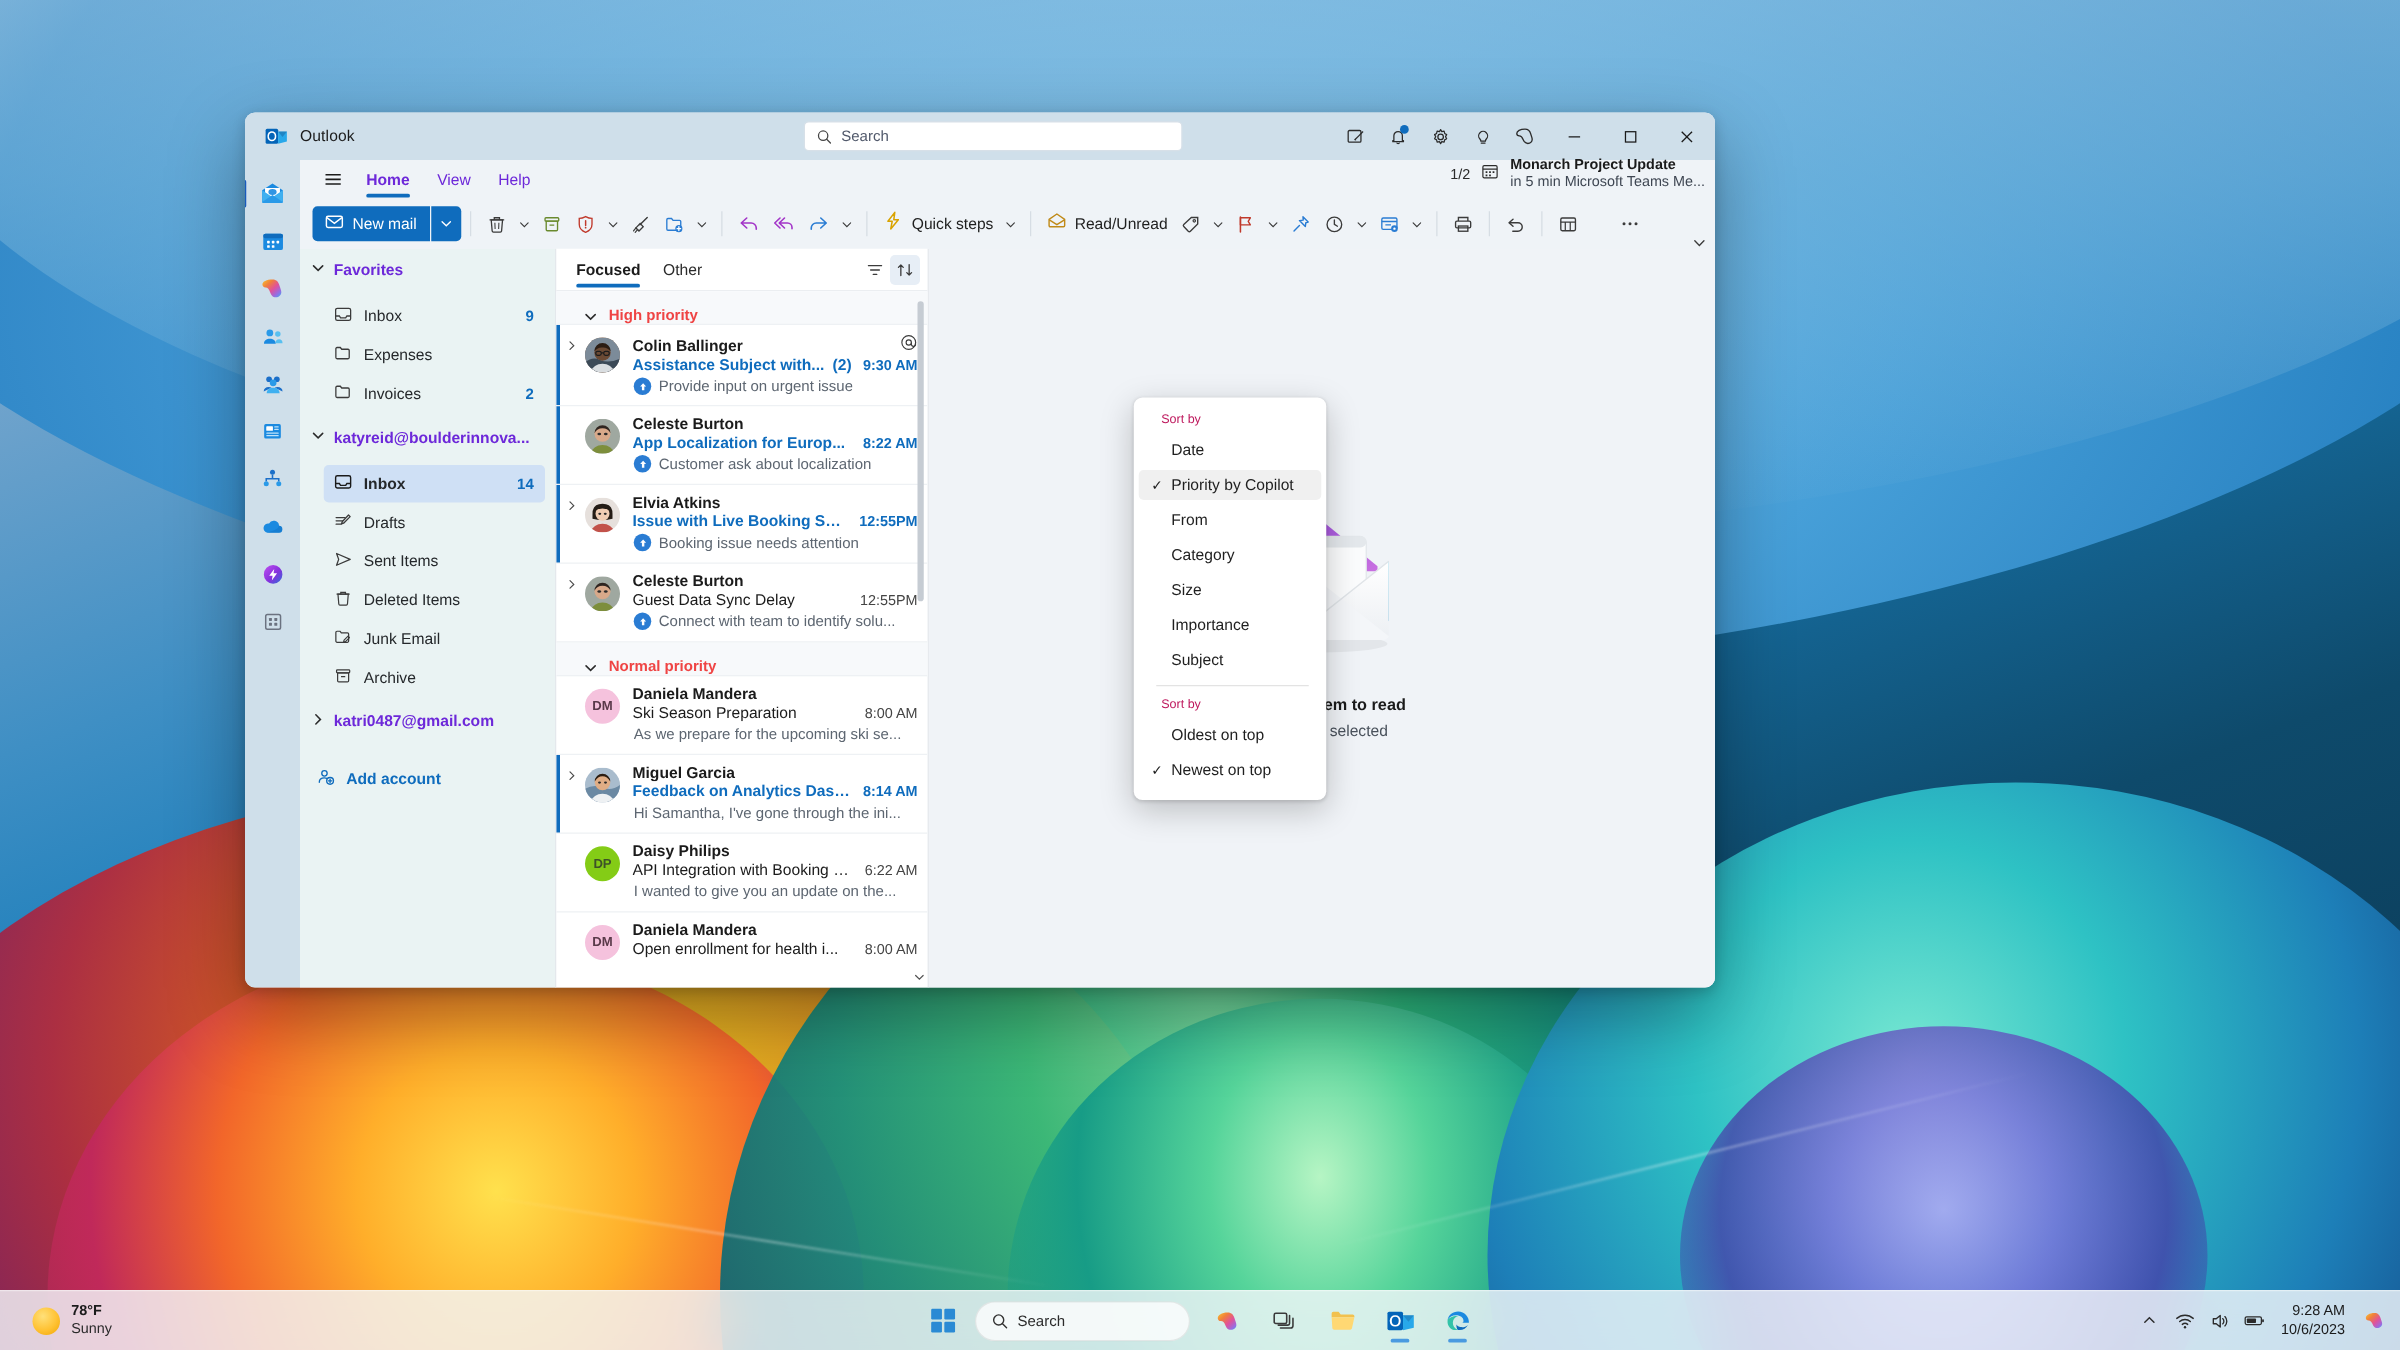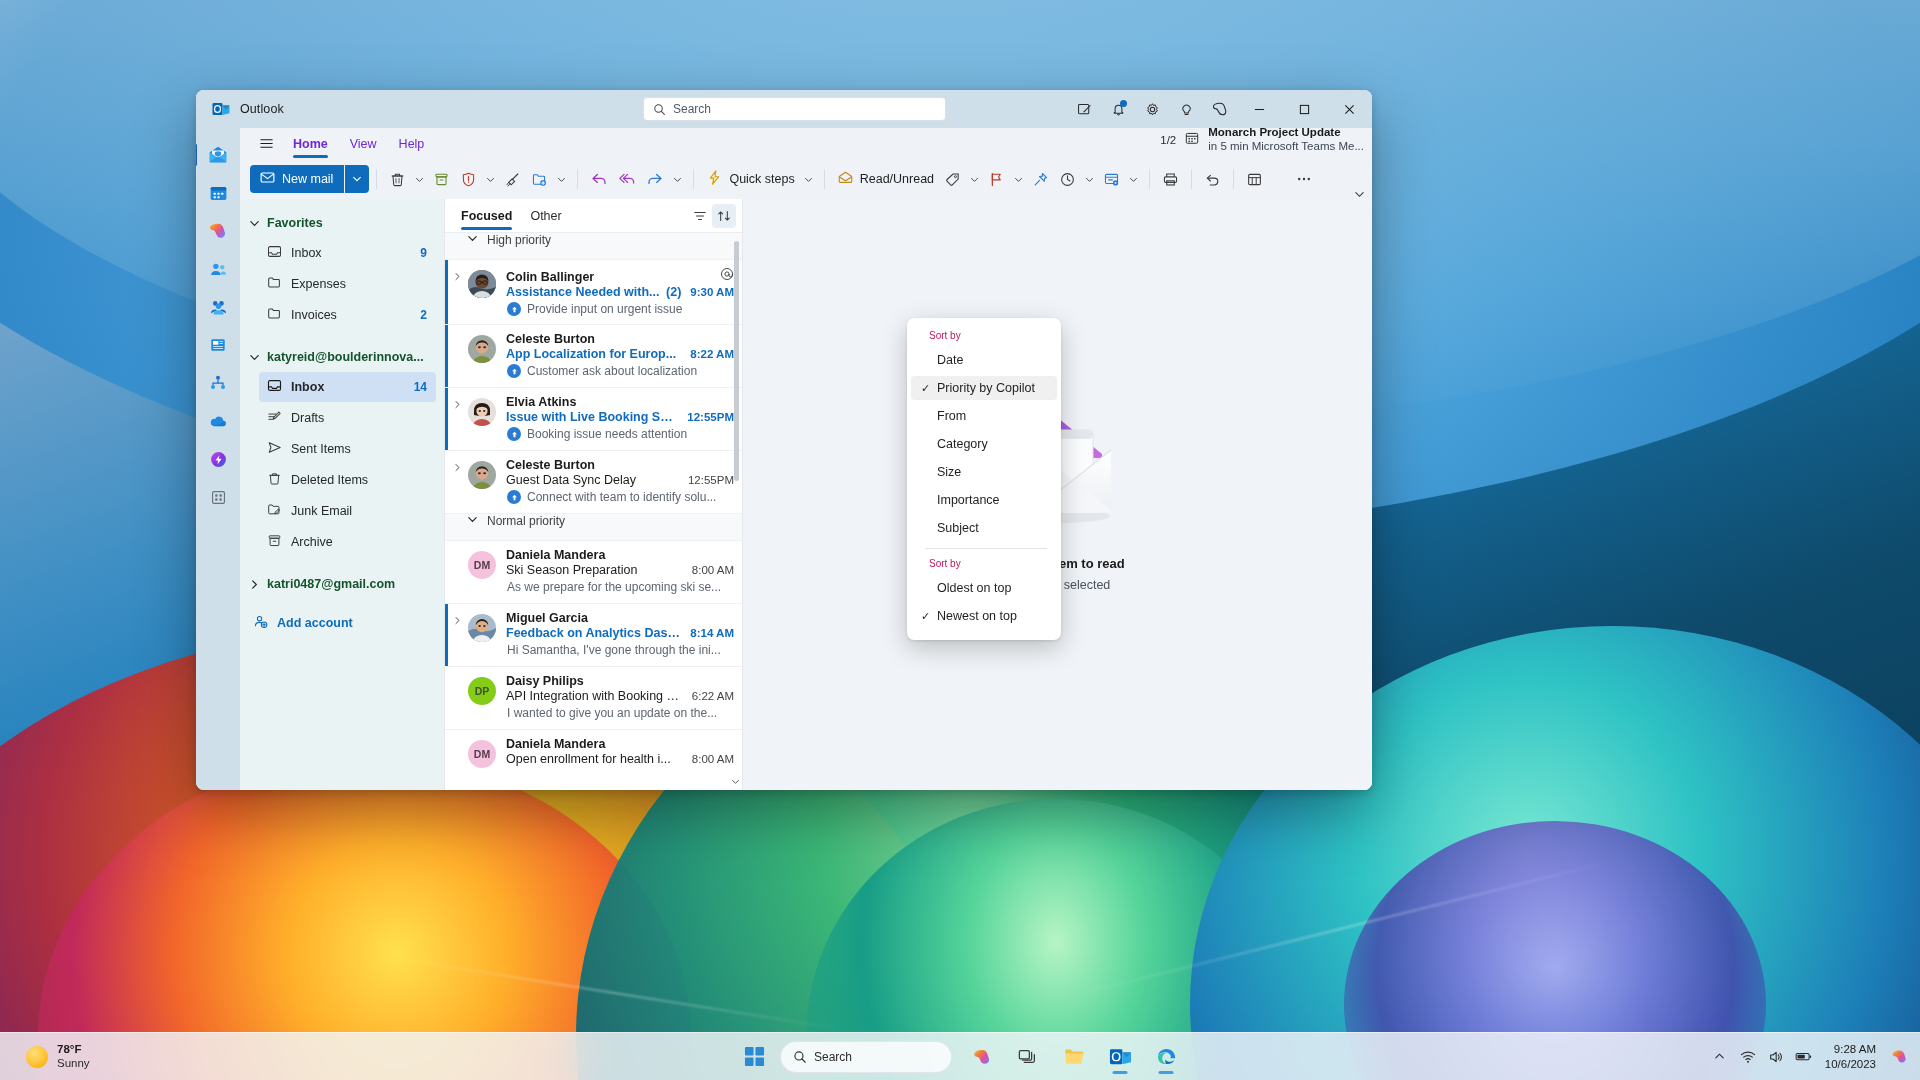--- a/index.html
+++ b/index.html
@@ -198,23 +198,23 @@
 
   
   #folderpane {
     width:204px; flex:0 0 204px;
     background:#eaf3f3;
     padding-top:10px;
     overflow:hidden;
     font-size:12.5px;
   }
   .fgroup-hdr {
-    display:flex; align-items:center; gap:7px;
+    display:flex; gap:7px;
     height:28px; padding-left:9px; cursor:pointer;
-    font-weight:700; color:#14532d; font-size:12.5px;
+    font-weight:700; color:#6d28d9; font-size:12.5px;
   }
   .frow {
     display:flex; align-items:center; gap:9px;
     height:30px; margin:1px 8px 1px 19px;
     padding-left:8px; border-radius:4px; cursor:pointer;
     color:#25282b;
   }
   .frow.sel { background:#cfe0f5; font-weight:700; }
   .frow .fname { flex:1; white-space:nowrap; overflow:hidden; text-overflow:ellipsis; }
   .frow .fcount { color:#0f6cbd; font-size:12px; font-weight:600; margin-right:9px; }
@@ -239,23 +239,23 @@
   }
   .mltab { font-size:12.5px; color:#2b2b2b; margin-right:18px; cursor:pointer; position:relative; height:34px; display:flex; align-items:center; }
   .mltab.sel { font-weight:700; color:#1b1b1b; }
   .mltab.sel::after { content:""; position:absolute; left:0; right:0; bottom:3px; height:2.5px; background:#0f6cbd; border-radius:2px; }
   .mlsp { flex:1; }
   .mlico { width:24px; height:24px; border-radius:4px; display:flex; align-items:center; justify-content:center; cursor:pointer; }
   .mlico.active { background:#e7eef6; }
 
   #mlscroll { flex:1; overflow:hidden; position:relative; }
   .grouphdr {
-    height:27px; display:flex; align-items:flex-start; gap:9px;
+    height:27px; display:flex; align-items:flex-end; gap:9px;
     padding-left:22px; background:#f7f9fb; cursor:pointer;
-    font-size:12px; font-weight:400; color:#404040;
+    font-size:12px; font-weight:700; color:#ef4444;
     border-bottom:1px solid #eef1f4;
   }
   .mitem {
     display:flex; padding:7px 8px 8px 4px; gap:3px;
     border-bottom:1px solid #eef1f4; cursor:pointer; position:relative;
     min-height:63px;
   }
   .mitem.unread::before {
     content:""; position:absolute; left:0; top:0; bottom:0; width:3px; background:#0f6cbd;
   }
@@ -1001,21 +1001,21 @@
                   <span class="m-from">Colin Ballinger</span>
                   <span class="m-at">
                     <svg width="14" height="14" viewBox="0 0 16 16">
                       <circle cx="8" cy="8" r="6.3" fill="none" stroke="#3b3b3b" stroke-width="1.05"></circle>
                       <circle cx="8" cy="8" r="2.4" fill="none" stroke="#3b3b3b" stroke-width="1.05"></circle>
                       <path d="M10.4 8 v1.6 a1.9 1.9 0 0 0 3.8 0 V8" fill="none" stroke="#3b3b3b" stroke-width="1.05"></path>
                     </svg>
                   </span>
                 </div>
                 <div class="m-mid">
-                  <span class="m-subj unread">Assistance Needed with...</span>
+                  <span class="m-subj unread">Assistance Subject with...</span>
                   <span class="m-cnt">(2)</span>
                   <span class="m-time unread">9:30 AM</span>
                 </div>
                 <div class="m-bot">
                   <span class="copilot-dot">
                     <svg width="9" height="9" viewBox="0 0 12 12">
                         <path d="M6 2.2 L9.2 5.6 H7.3 V9.6 H4.7 V5.6 H2.8 z" fill="#fff"></path>
                       </svg>
                   </span>
                   <span class="m-prev">Provide input on urgent issue</span>

